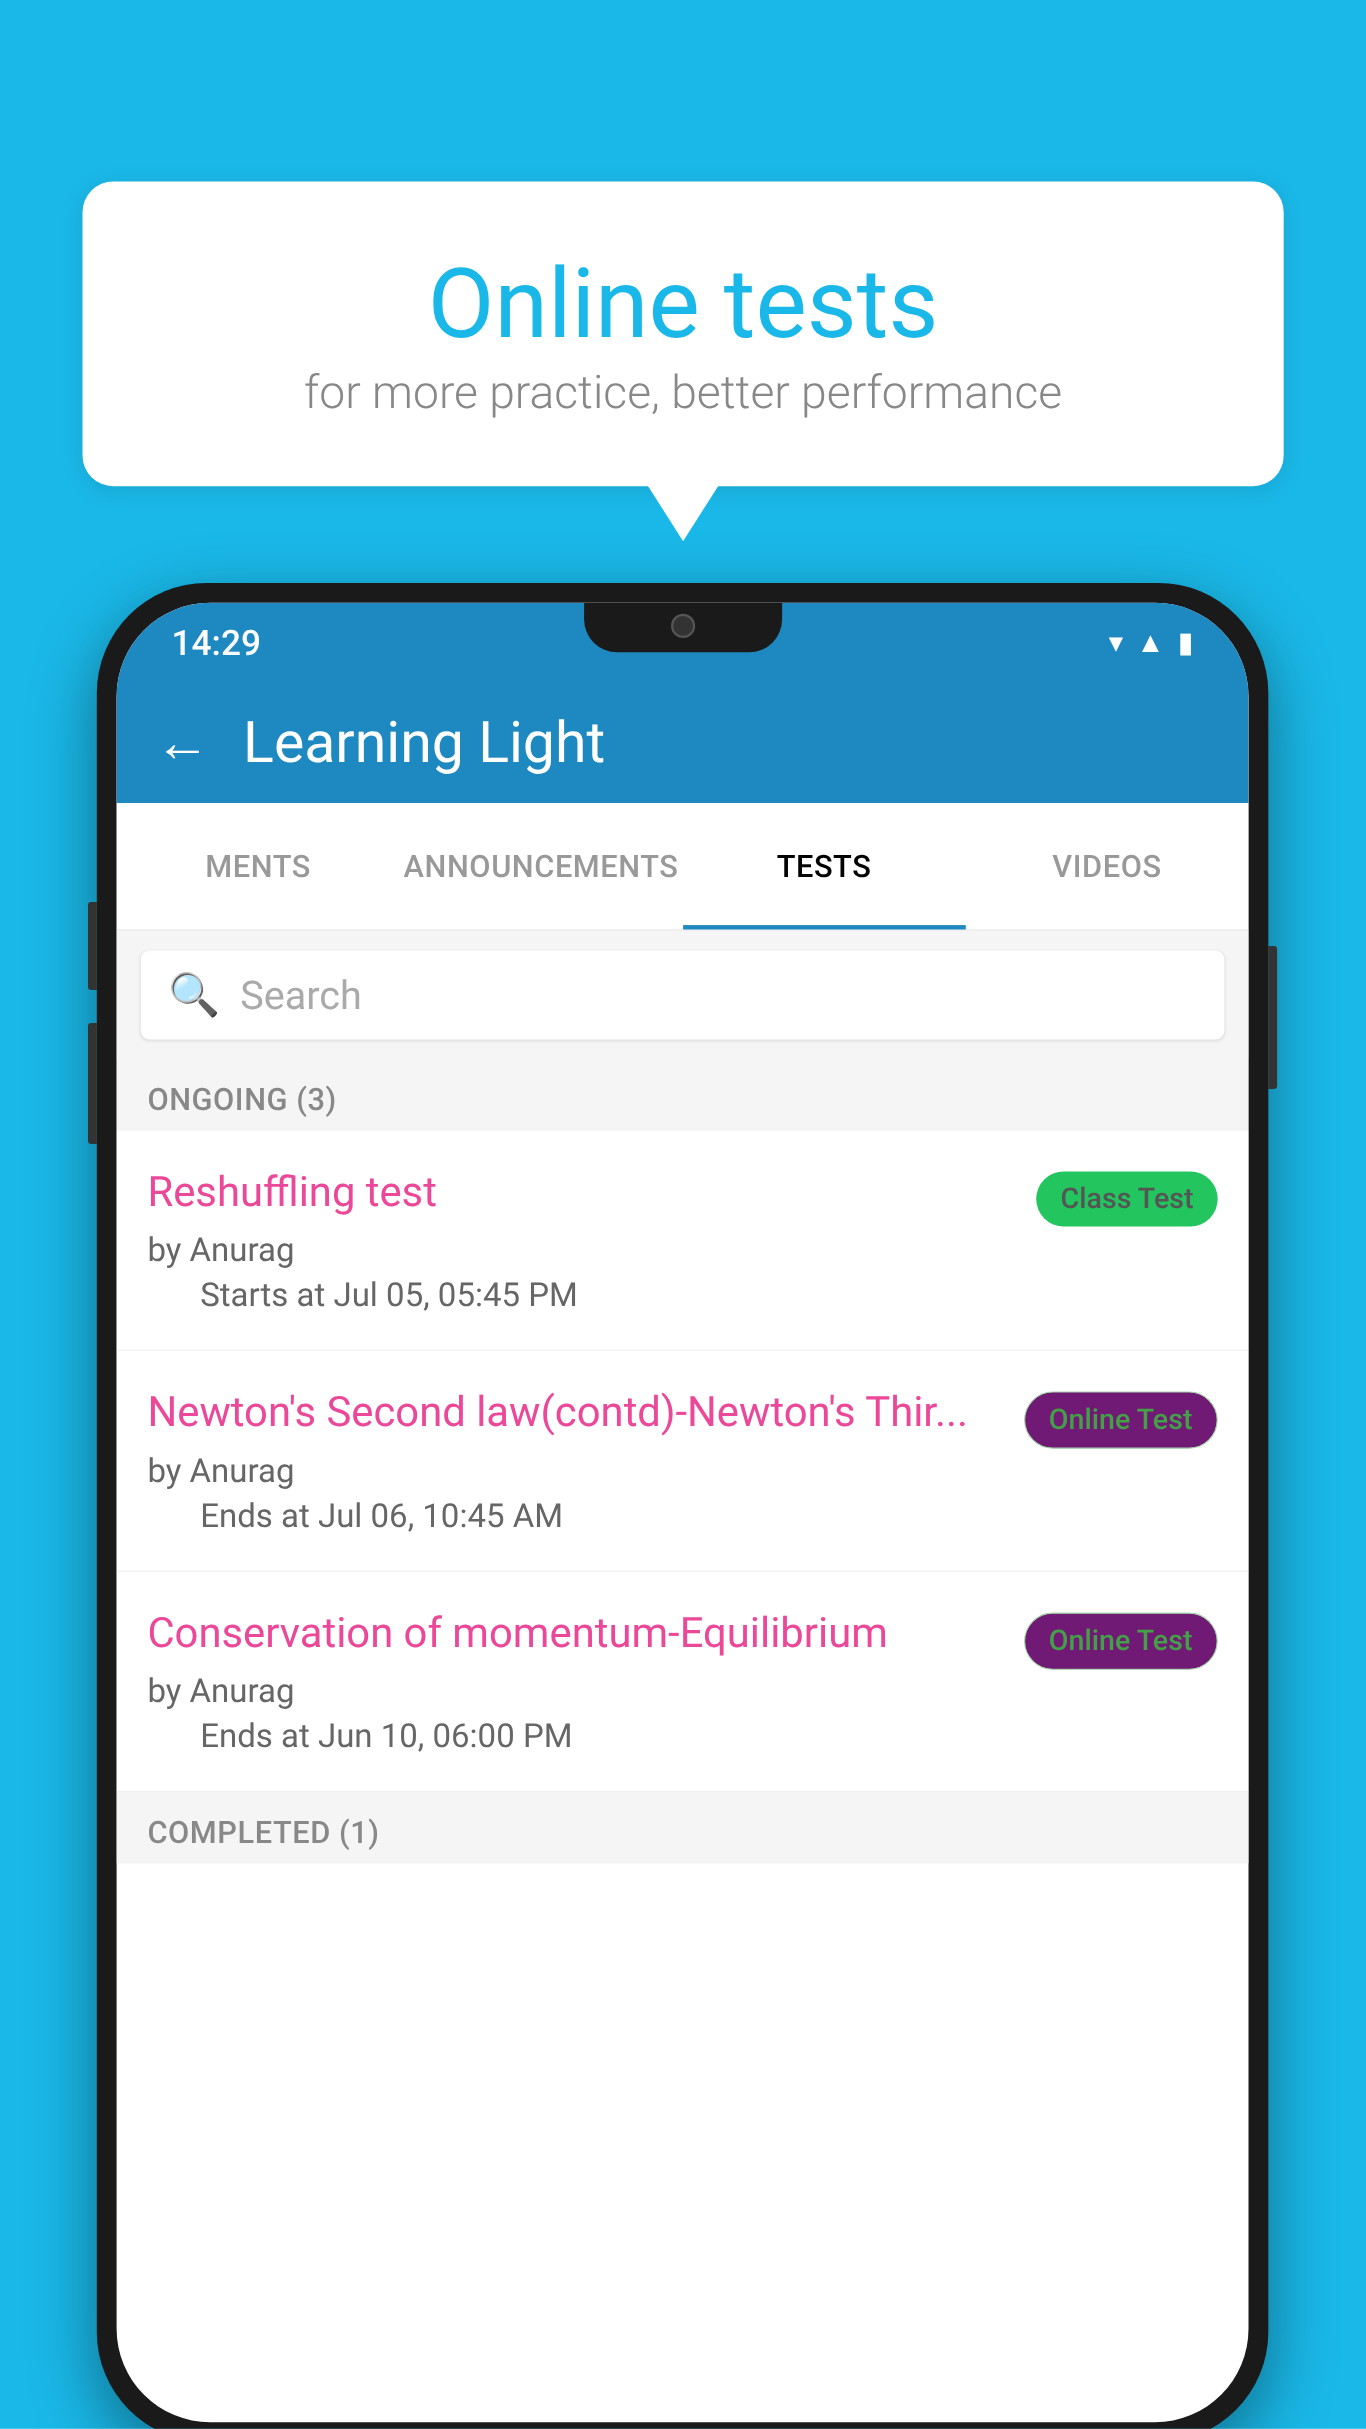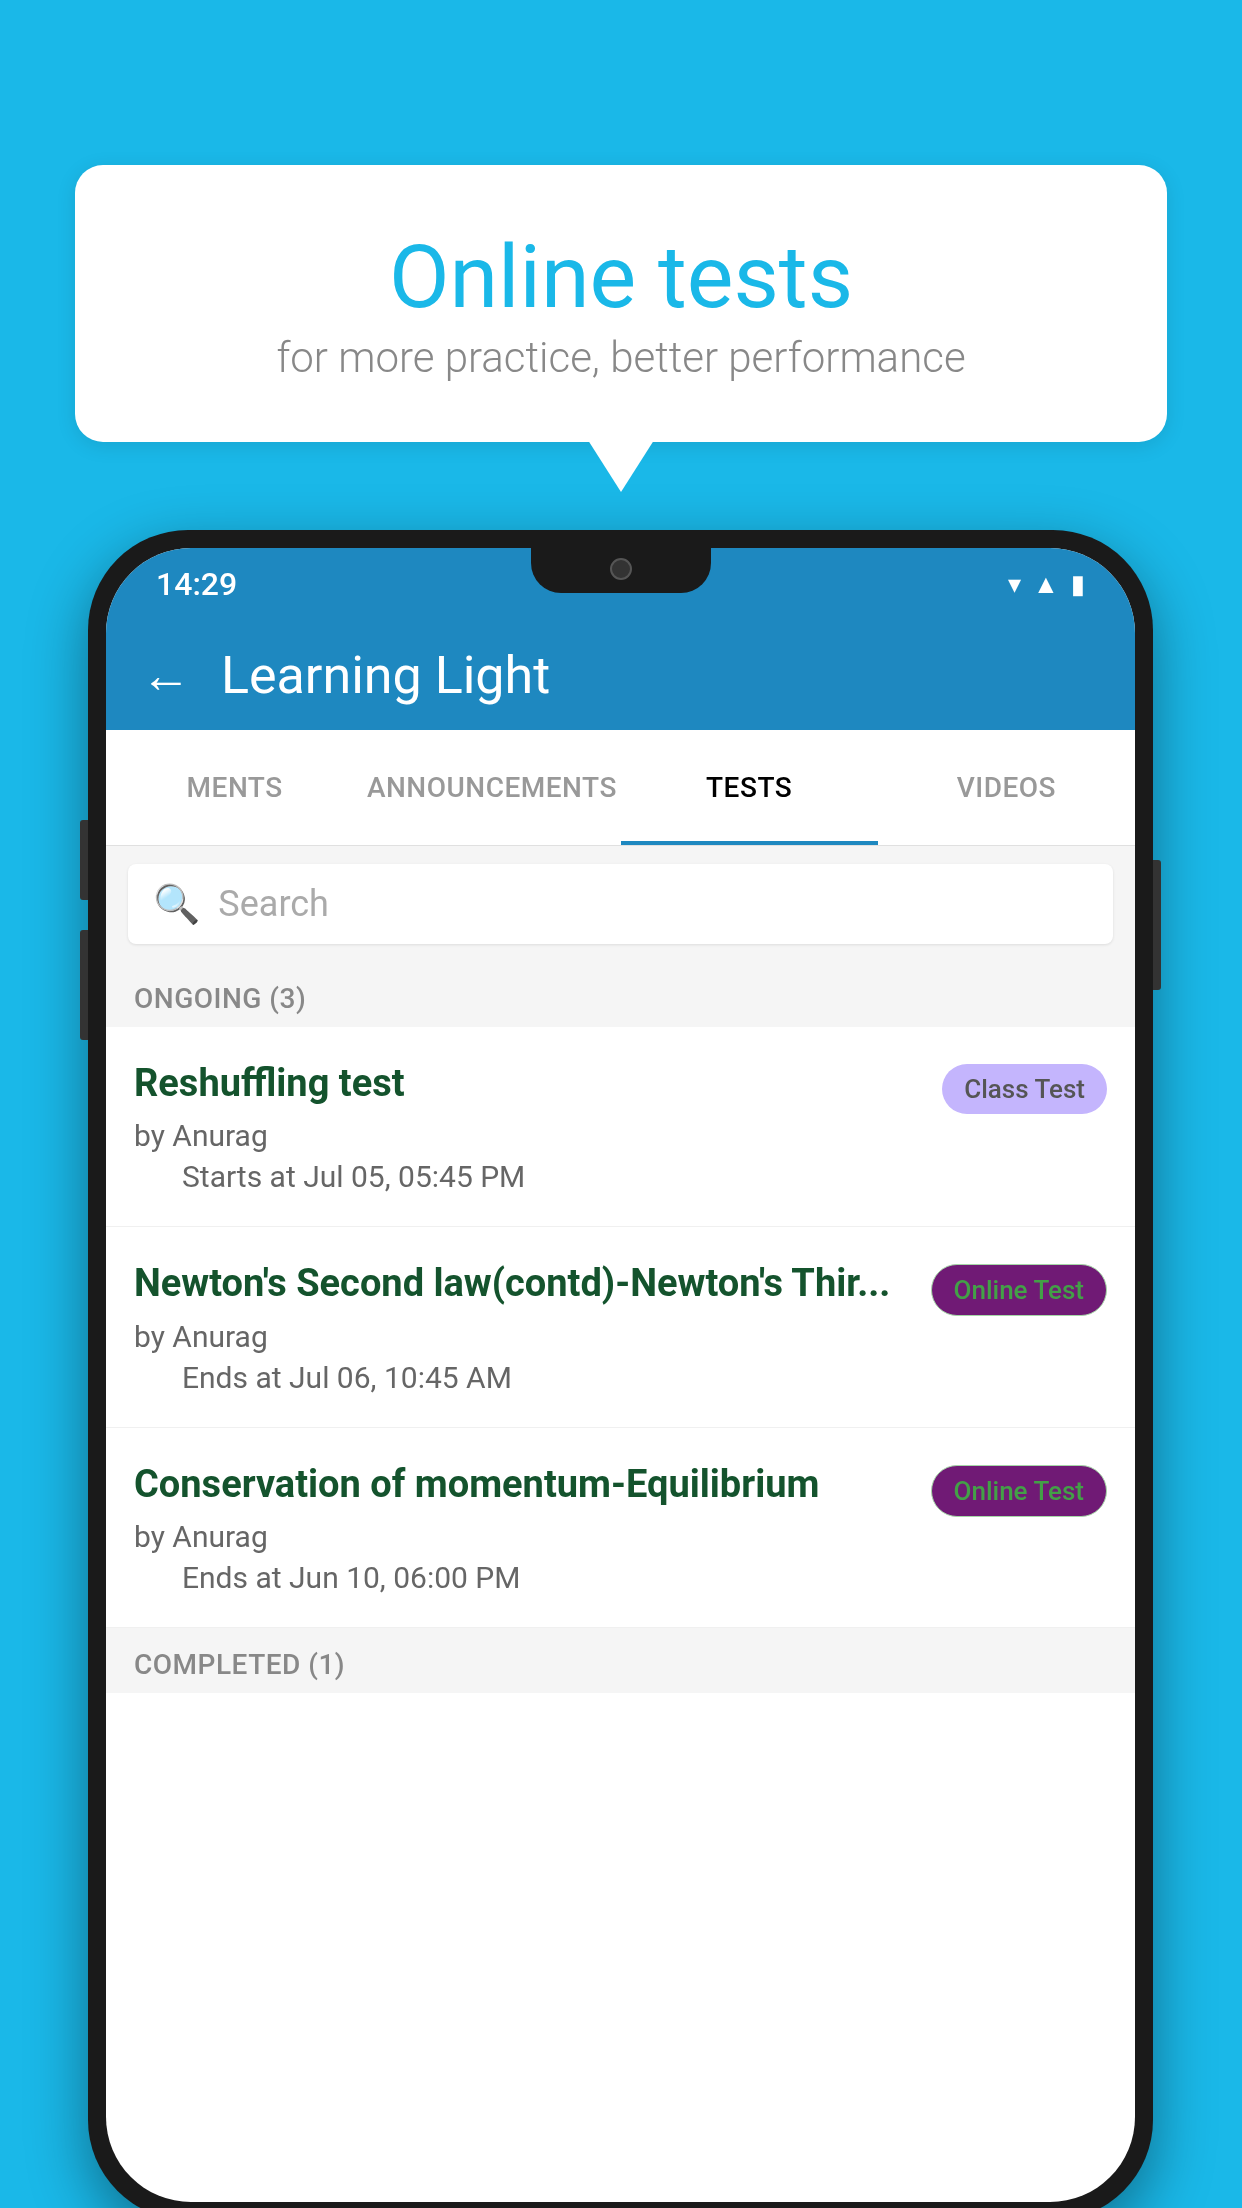--- a/index.html
+++ b/index.html
@@ -224,22 +224,22 @@
       display: flex;
       align-items: flex-start;
       justify-content: space-between;
     }
     .test-info {
       flex: 1;
       padding-right: 20px;
     }
     .test-name {
       font-size: 38px;
-      font-weight: 700;
-      color: #14532d;
+      font-weight: 400;
+      color: #ec4899;
       margin-bottom: 10px;
       line-height: 1.3;
     }
     .test-author {
       font-size: 30px;
       color: #666;
       margin-bottom: 6px;
     }
     .test-date {
       font-size: 30px;
@@ -249,21 +249,21 @@
     .test-badge {
       border-radius: 30px;
       padding: 10px 22px;
       font-size: 26px;
       font-weight: 500;
       white-space: nowrap;
       flex-shrink: 0;
       margin-top: 5px;
     }
     .badge-class {
-      background: #c4b5fd;
+      background: #22c55e;
       color: #555;
     }
     .badge-online {
       background: #701a75;
       color: #43a047;
       border: 1px solid #a5d6a7;
     }
 
     
     .completed-section {

